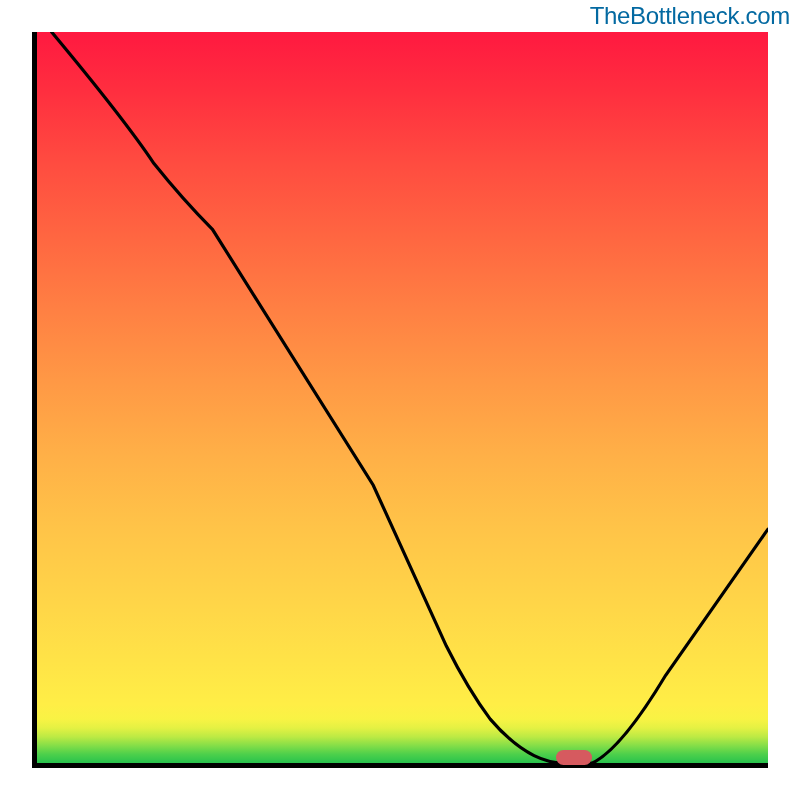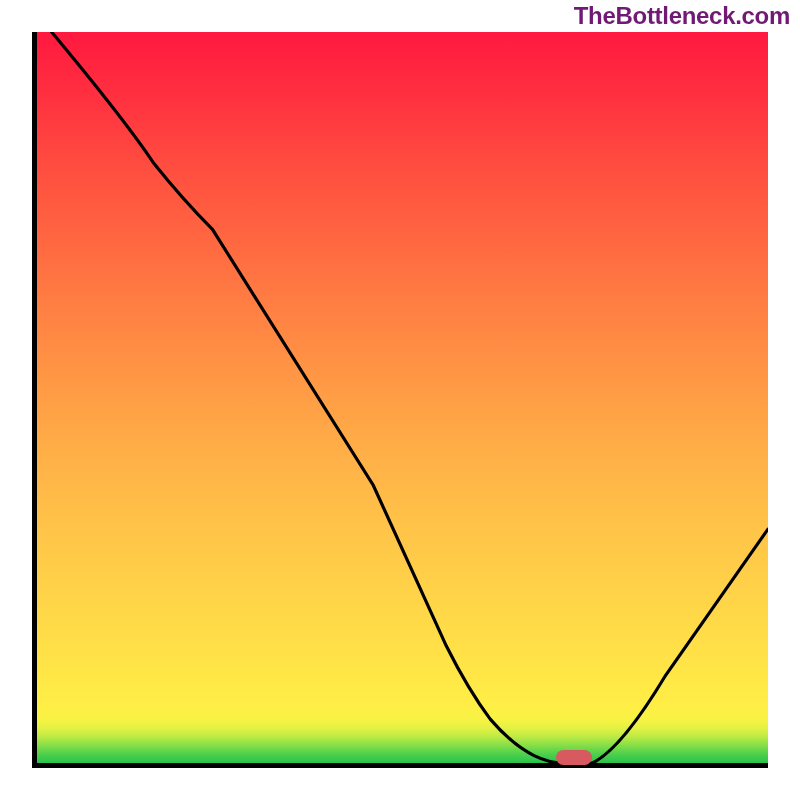--- a/index.html
+++ b/index.html
@@ -4,22 +4,22 @@
 <style>
   * { margin: 0; padding: 0; box-sizing: border-box; }
   html, body { width: 800px; height: 800px; overflow: hidden; background: #fff; }
   .container { position: relative; width: 800px; height: 800px; }
   .watermark {
     position: absolute;
     top: 2px;
     right: 10px;
     font-family: Arial, sans-serif;
     font-size: 24px;
-    color: #701a75;
-    font-weight: 700;
+    color: #0369a1;
+    font-weight: 400;
     letter-spacing: -0.3px;
     z-index: 10;
   }
   .plot-area {
     position: absolute;
     left: 32px;
     top: 32px;
     width: 736px;
     height: 736px;
     border-left: 5px solid #000;

